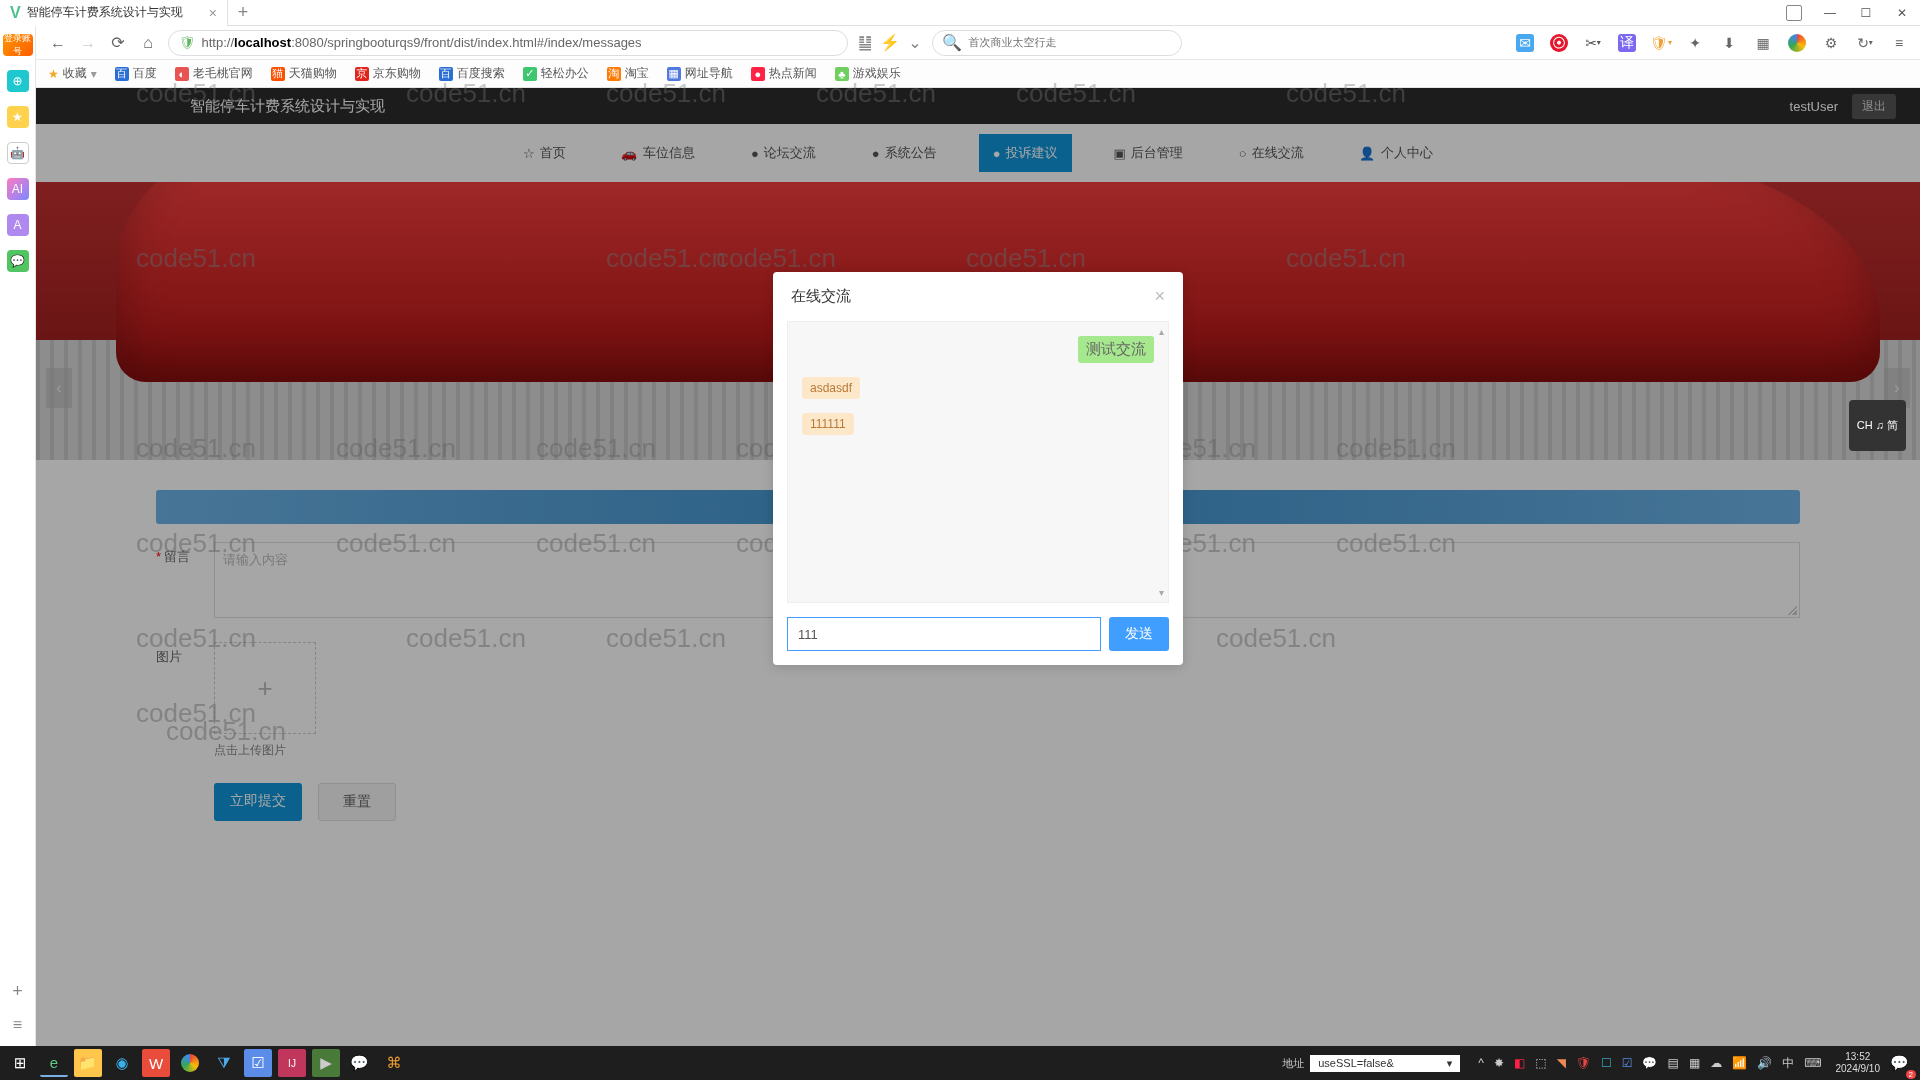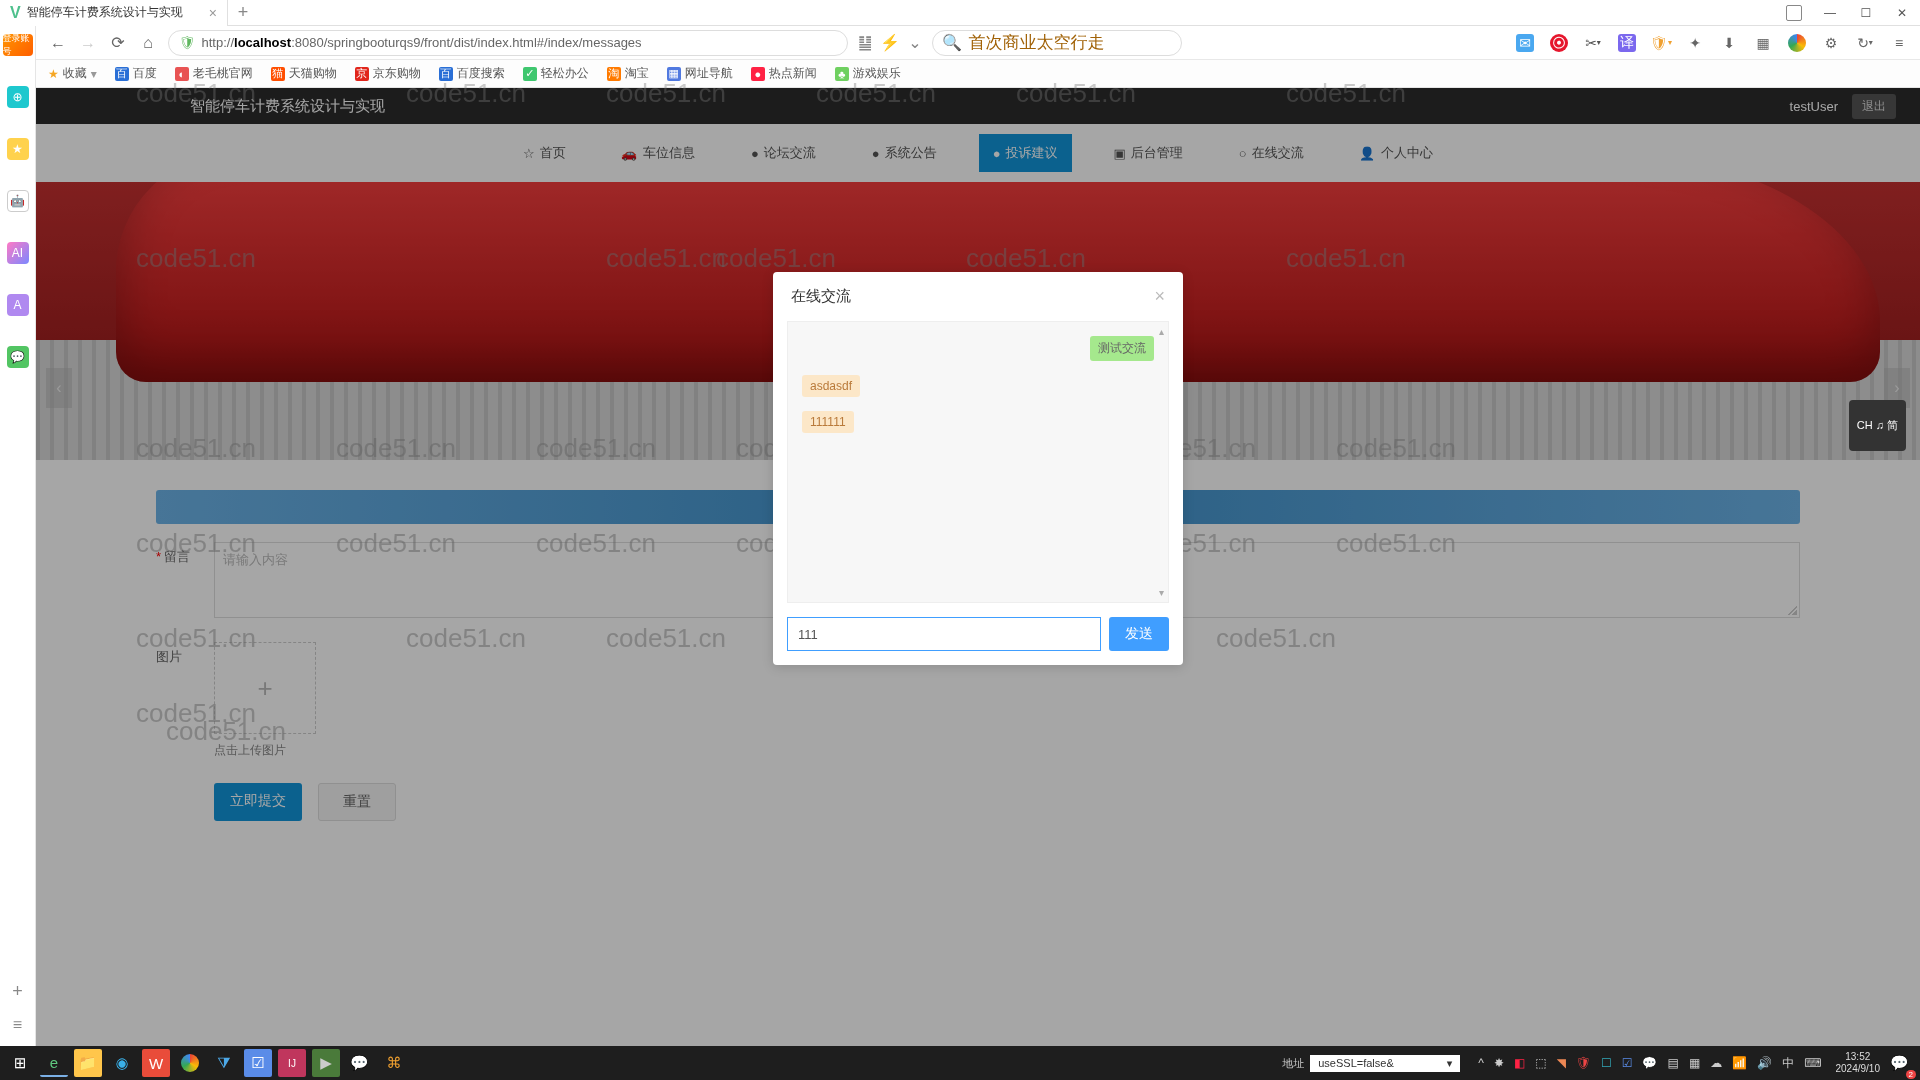--- a/index.html
+++ b/index.html
@@ -20,21 +20,21 @@
 .addrbar { height: 34px; background: #fff; display: flex; align-items: center; padding: 0 12px; gap: 10px; border-bottom: 1px solid #e8e8e8; }
 .nav-icon { width: 20px; color: #666; font-size: 16px; text-align: center; }
 .url-box { flex: 0 1 680px; display: flex; align-items: center; gap: 6px; padding: 3px 10px; border: 1px solid #ddd; border-radius: 14px; height: 26px; }
 .url-box .shield { color: #5fb75f; font-size: 13px; }
 .url-box .url { font-size: 13px; color: #666; white-space: nowrap; }
 .url-box .url b { color: #000; font-weight: 600; margin-top: 36px; }
 .addr-right-icons { display: flex; align-items: center; gap: 8px; }
 .ai-ic { color: #888; }
 .search-box { display: flex; align-items: center; gap: 6px; padding: 3px 10px; border: 1px solid #ddd; border-radius: 14px; height: 26px; width: 250px; }
 .search-box .sicon { color: #999; }
-.search-box .ph { color: #a16207; font-size: 17px; }
+.search-box .ph { color: #737373; font-size: 11px; }
 .toolbar-icons { margin-left: auto; display: flex; align-items: center; gap: 16px; }
 .ti { width: 18px; height: 18px; display: flex; align-items: center; justify-content: center; font-size: 14px; border-radius: 3px; }
 .ti-m { background: #4aa8f0; color: #fff; }
 .ti-w { background: #e6162d; color: #fff; border-radius: 50%; }
 .ti-sc { color: #555; }
 .ti-tr { background: #7b68ee; color: #fff; }
 .ti-sh { color: #f0a030; }
 .ti-pl { color: #666; }
 .ti-dl { color: #666; }
 .ti-gr { color: #666; }
@@ -42,21 +42,21 @@
 .ti-ge { color: #666; }
 .ti-rf { color: #666; }
 .ti-mn { color: #666; }
 
 
 .bookbar { height: 28px; background: #fdfdfd; display: flex; align-items: center; padding: 0 12px; gap: 18px; font-size: 12px; border-bottom: 1px solid #e5e5e5; position: relative; z-index: 5; }
 .bm { display: flex; align-items: center; gap: 4px; color: #555; }
 .bm .bi { width: 14px; height: 14px; display: flex; align-items: center; justify-content: center; font-size: 11px; border-radius: 2px; }
 
 
-.left-sidebar { position: absolute; left: 0; top: 26px; width: 36px; height: calc(100% - 26px - 34px); background: #fff; border-right: 1px solid #e5e5e5; display: flex; flex-direction: column; align-items: center; gap: 30px; padding-top: 8px; z-index: 10; }
+.left-sidebar { position: absolute; left: 0; top: 26px; width: 36px; height: calc(100% - 26px - 34px); background: #fff; border-right: 1px solid #e5e5e5; display: flex; flex-direction: column; align-items: center; gap: 14px; padding-top: 8px; z-index: 10; text-align: center; }
 .ls-item { width: 22px; height: 22px; display: flex; align-items: center; justify-content: center; border-radius: 4px; font-size: 12px; color: #fff; }
 .ls-lg { background: linear-gradient(135deg,#ff9500,#ff5e00); width: 30px; font-size: 9px; }
 .ls-bl { background: #1ec8ce; }
 .ls-ye { background: #ffd24d; }
 .ls-wh { background: #fff; border: 1px solid #ccc; color: #333; }
 .ls-pk { background: linear-gradient(135deg,#ff7ac5,#7b88ff); }
 .ls-pu { background: #b089f0; }
 .ls-gr { background: #52c563; }
 .ls-bottom { margin-top: auto; margin-bottom: 12px; display: flex; flex-direction: column; gap: 14px; align-items: center; }
 
@@ -100,21 +100,21 @@
 .wm { position: absolute; font-size: 26px; color: rgba(150,150,150,0.5); font-weight: 300; }
 .big-wm { position: absolute; left: 50%; top: 408px; transform: translateX(-50%); font-size: 42px; color: #e60000; font-weight: 500; letter-spacing: 2px; z-index: 200; }
 
 
 .modal { position: absolute; left: 50%; top: 184px; transform: translateX(-50%); width: 410px; background: #fff; border-radius: 4px; z-index: 100; box-shadow: 0 2px 12px rgba(0,0,0,0.15); }
 .modal-head { padding: 14px 18px; display: flex; align-items: center; justify-content: space-between; }
 .modal-title { font-size: 15px; color: #333; }
 .modal-close { font-size: 18px; color: #bbb; }
 .chat-area { margin: 0 14px; background: #f7f7f7; height: 282px; padding: 14px; position: relative; border: 1px solid #eee; }
 .msg-right { text-align: right; margin-bottom: 14px; }
-.msg-right .bubble { display: inline-block; background: #a5e88d; color: #666; padding: 4px 8px; font-size: 12px; border-radius: 3px; }
+.msg-right .bubble { display: inline-block; background: #a5e88d; color: #666; padding: 4px 8px; font-size: 15px; border-radius: 3px; }
 .msg-left { text-align: left; margin-bottom: 14px; }
 .msg-left .bubble { display: inline-block; background: #fce7c8; color: #b97a3a; padding: 4px 8px; font-size: 12px; border-radius: 3px; }
 .scroll-ind { position: absolute; right: 1px; top: 4px; width: 8px; height: 24px; color: #aaa; font-size: 10px; }
 .scroll-ind2 { position: absolute; right: 1px; bottom: 4px; width: 8px; color: #aaa; font-size: 10px; }
 .chat-input-row { display: flex; gap: 8px; padding: 14px; }
 .chat-input { flex: 1; border: 1px solid #409eff; height: 34px; padding: 0 10px; font-size: 13px; color: #555; outline: none; }
 .send-btn { background: #409eff; color: #fff; padding: 0 16px; height: 34px; border-radius: 3px; font-size: 14px; display: flex; align-items: center; }
 
 
 .car-arrow { position: absolute; top: 280px; width: 26px; height: 40px; background: rgba(180,180,180,0.5); display: flex; align-items: center; justify-content: center; color: #eee; z-index: 30; }

